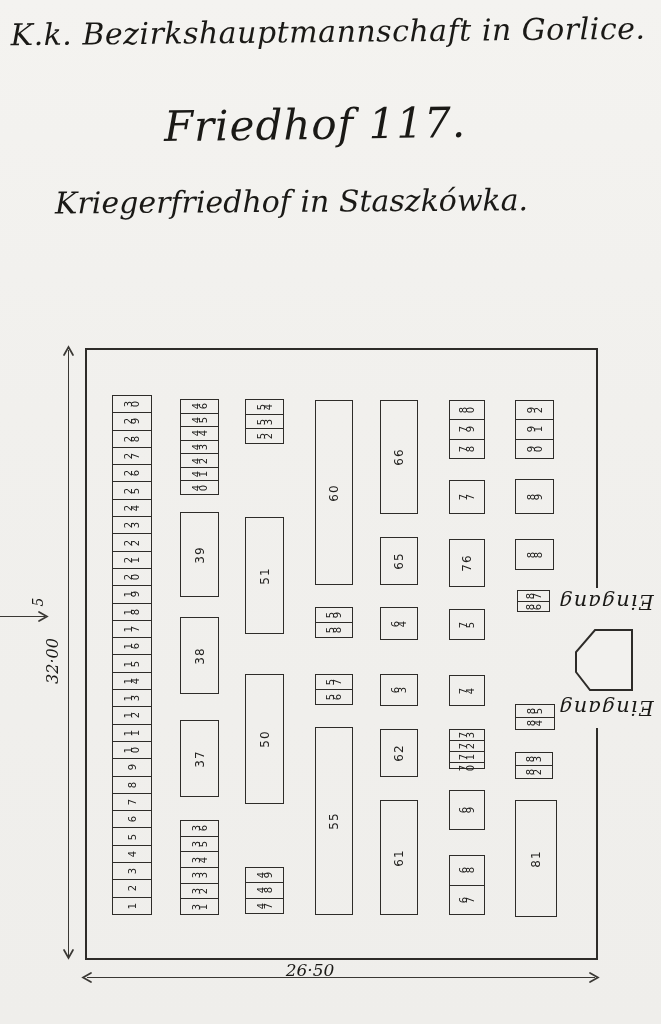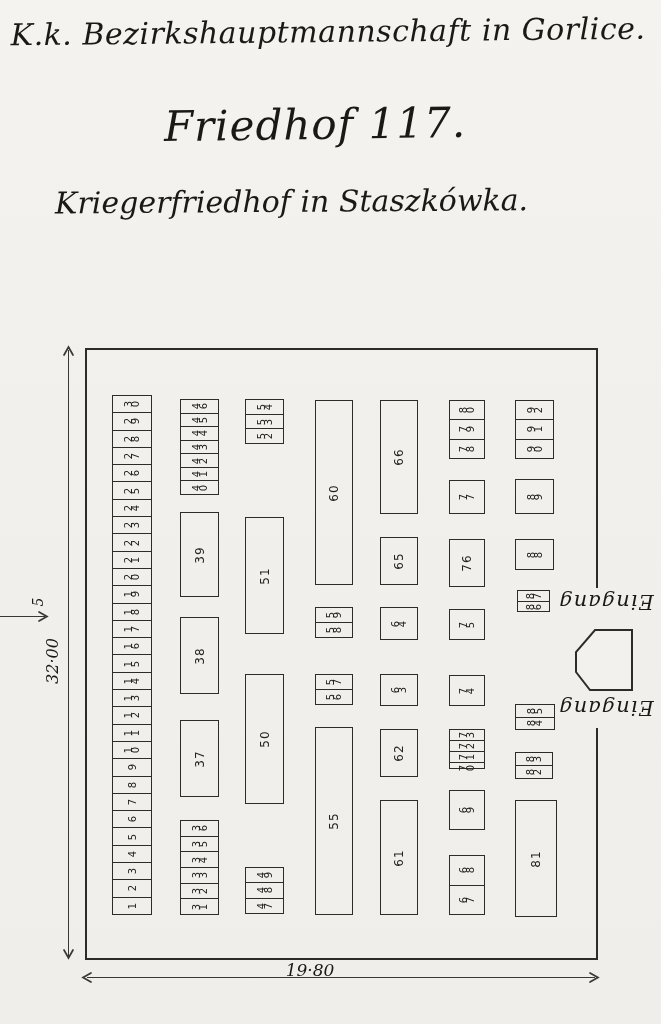--- a/index.html
+++ b/index.html
@@ -637,15 +637,15 @@
   </svg>
   <div class="hand entrance entrance-lower">Eingang</div>
 
   <div class="dimline dim-h"></div>
   <svg class="ah" style="left:81px;top:971px;" viewBox="0 0 13 13">
       <path d="M10 2 L2 6.5 L10 11"></path>
     </svg>
   <svg class="ah" style="left:587px;top:971px;" viewBox="0 0 13 13">
       <path d="M3 2 L11 6.5 L3 11"></path>
     </svg>
-  <div class="hand dim-label-h">19·80</div>
+  <div class="hand dim-label-h">26·50</div>
 
 </div>
 
 </body></html>

